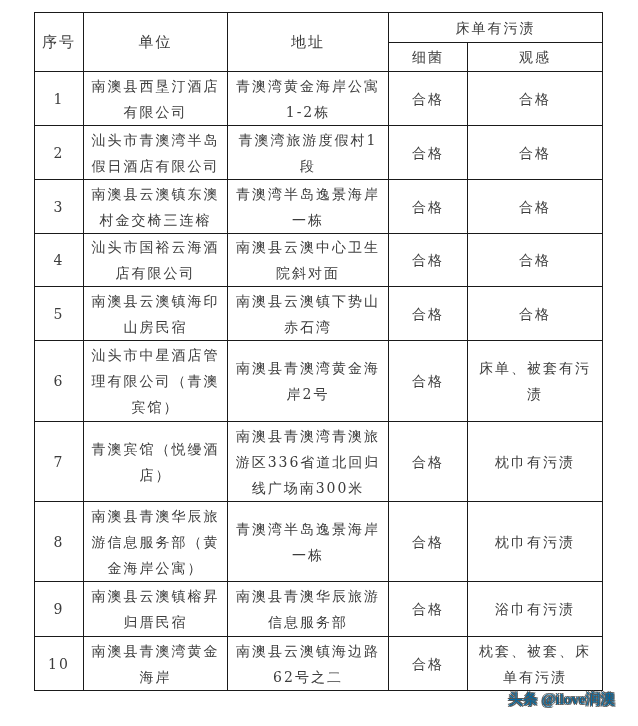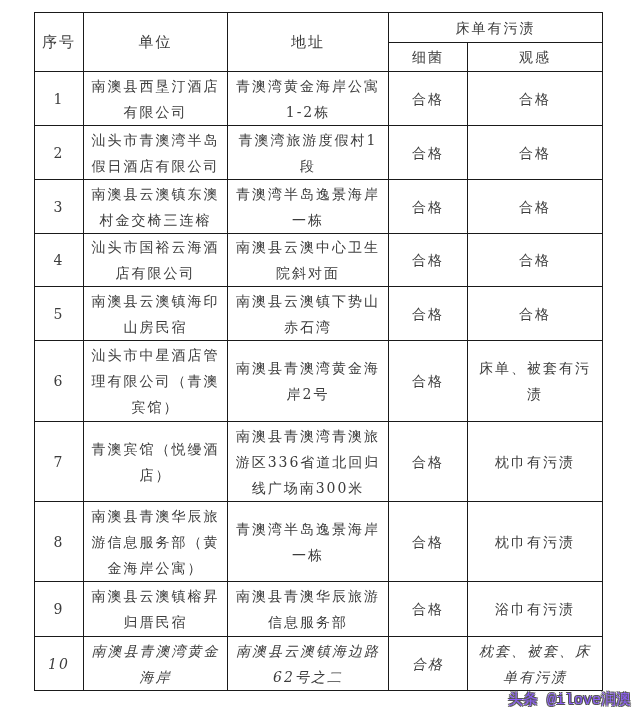--- a/index.html
+++ b/index.html
@@ -6,22 +6,22 @@
   body { width: 638px; height: 726px; position: relative; overflow: hidden;
          font-family: "DejaVu Serif", "Liberation Serif", serif; color: #3a3a3a; }
   table.insp { position: absolute; left: 34px; top: 12px; border-collapse: collapse;
                table-layout: fixed; width: 568px; font-size: 14px; }
   table.insp td, table.insp th { border: 1.3px solid #1a1a1a; text-align: center; vertical-align: middle;
                font-weight: normal; padding: 0 4px; line-height: 26px; letter-spacing: 2px; color: #3c3c3c; }
   .c0 { width: 49px; } .c1 { width: 144px; } .c2 { width: 161px; } .c3 { width: 79px; } .c4 { width: 135px; }
   th.h-seq, th.h-unit, th.h-addr { font-size: 15px; }
   td.seq { font-size: 14px; letter-spacing: 0; }
   td.obs { letter-spacing: 1px; }
-  .watermark { position: absolute; left: 508px; top: 690px; font-family: Liberation Mono, monospace;
-               font-size: 15px; color: #8b5cf6; letter-spacing: 0;
+  .watermark { position: absolute; left: 508px; top: 690px; font-family: Liberation Serif, serif;
+               font-size: 15px; color: #0369a1; letter-spacing: 0;
                text-shadow: -1px -1px 0 #555, 1px -1px 0 #555, -1px 1px 0 #555, 1px 1px 0 #555; white-space: nowrap; text-align: center; }
 </style>
 </head>
 <body>
 
 <table class="insp">
   <colgroup>
       <col class="c0">
       <col class="c1">
       <col class="c2">
@@ -97,21 +97,21 @@
         <td>合格</td>
         <td class="obs">枕巾有污渍</td>
       </tr>
       <tr style="height: 55px;">
         <td class="seq">9</td>
         <td>南澳县云澳镇榕昇归厝民宿</td>
         <td>南澳县青澳华辰旅游信息服务部</td>
         <td>合格</td>
         <td class="obs">浴巾有污渍</td>
       </tr>
-      <tr style="height: 54px; font-style: italic;">
+      <tr style="height: 54px;">
         <td class="seq">10</td>
         <td>南澳县青澳湾黄金海岸</td>
         <td>南澳县云澳镇海边路62号之二</td>
         <td>合格</td>
         <td class="obs">枕套、被套、床单有污渍</td>
       </tr>
     </tbody>
 </table>
 
 <div class="watermark">头条 @ilove润澳</div>

